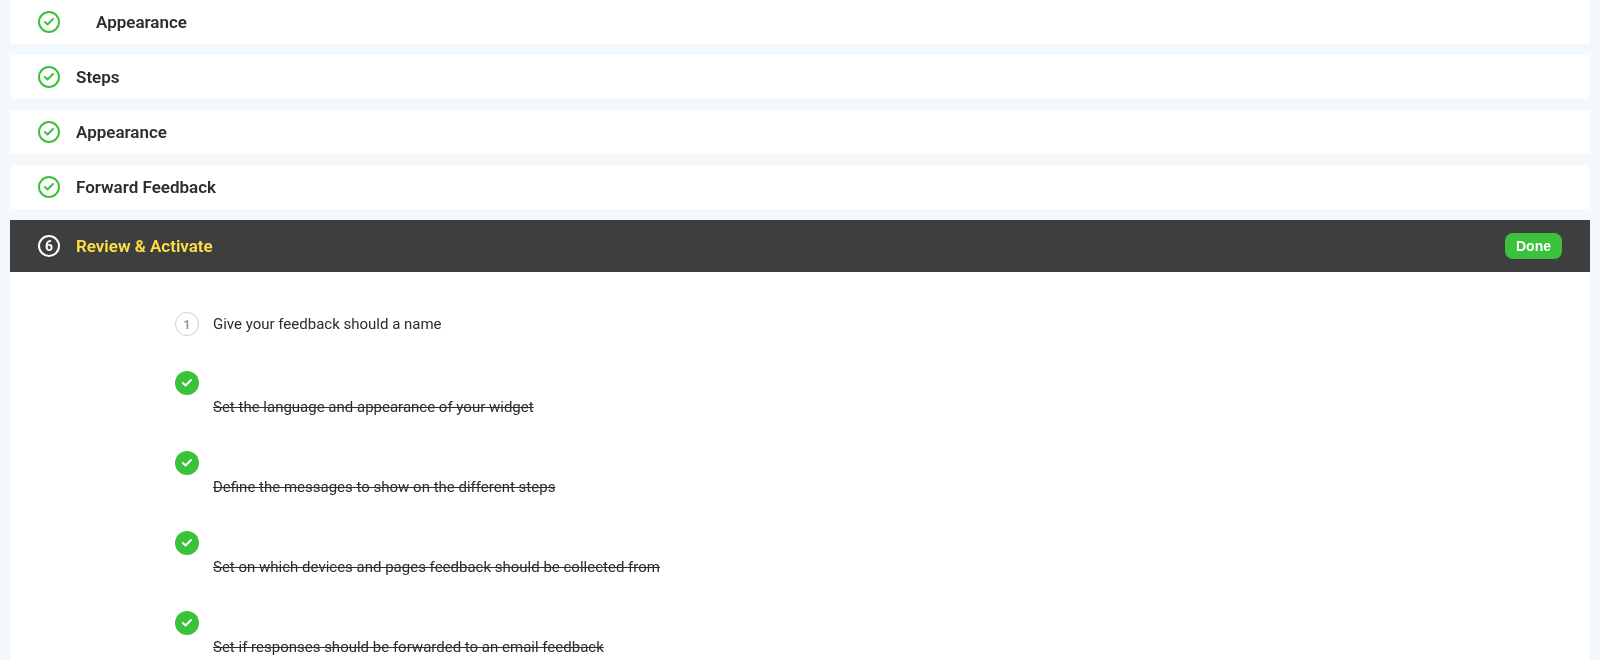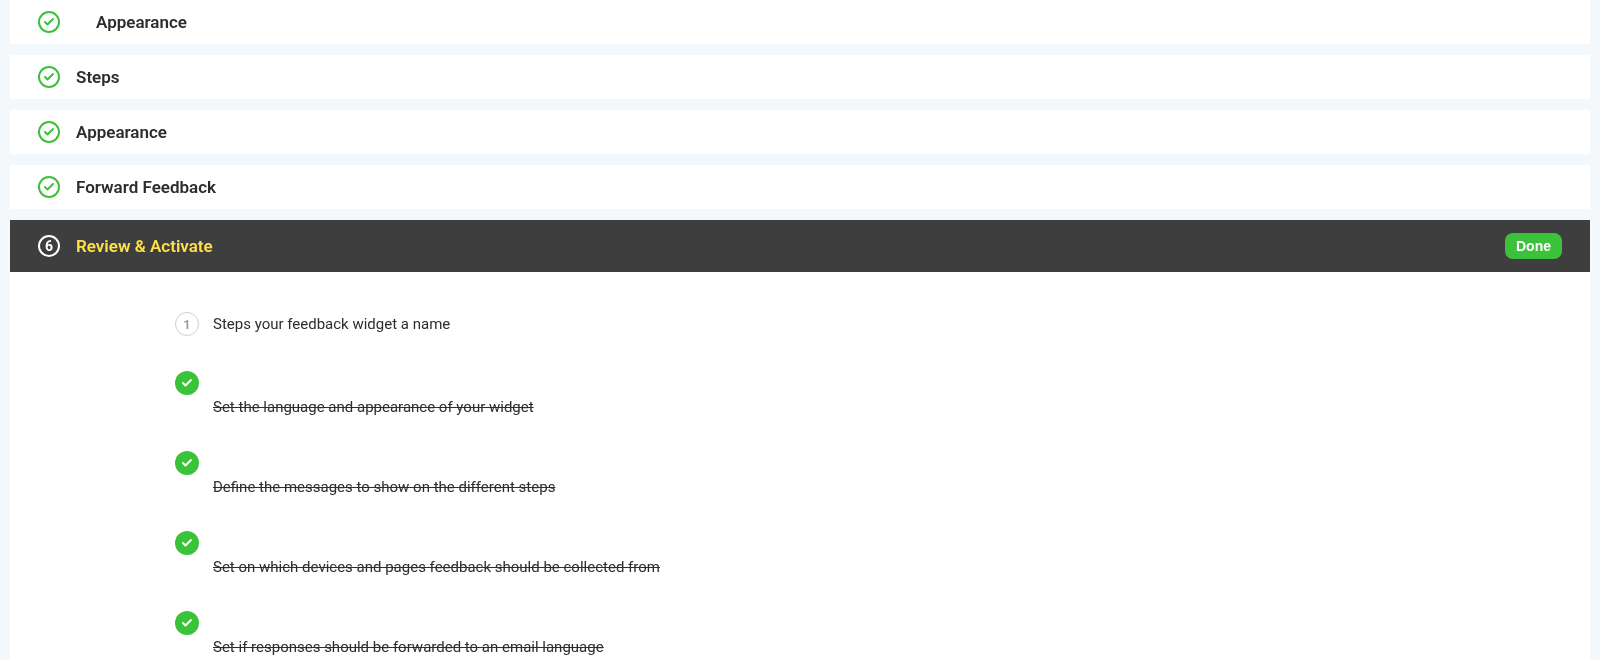--- a/index.html
+++ b/index.html
@@ -164,21 +164,21 @@
 <div class="active-header">
   <span class="active-number">6</span>
   <span class="active-label">Review &amp; Activate</span>
   <button class="done-btn">Done</button>
 </div>
 
 <div class="content-panel">
 
   <div class="finish-item">
     <span class="status-circle status-pending">1</span>
-    <span class="finish-text">Steps your feedback widget a name</span>
+    <span class="finish-text">Give your feedback should a name</span>
   </div>
 
   <div class="finish-item">
     <span class="status-circle status-done">
       <svg viewBox="0 0 24 24" fill="none" stroke="#ffffff" stroke-width="4" stroke-linecap="round" stroke-linejoin="round">
           <polyline points="20 6 9 17 4 12"></polyline>
         </svg>
     </span>
     <span class="finish-text done">Set the language and appearance of your widget</span>
   </div>
@@ -200,15 +200,15 @@
     </span>
     <span class="finish-text done">Set on which devices and pages feedback should be collected from</span>
   </div>
 
   <div class="finish-item">
     <span class="status-circle status-done">
       <svg viewBox="0 0 24 24" fill="none" stroke="#ffffff" stroke-width="4" stroke-linecap="round" stroke-linejoin="round">
           <polyline points="20 6 9 17 4 12"></polyline>
         </svg>
     </span>
-    <span class="finish-text done">Set if responses should be forwarded to an email language</span>
+    <span class="finish-text done">Set if responses should be forwarded to an email feedback</span>
   </div>
 </div>
 
 </body></html>

